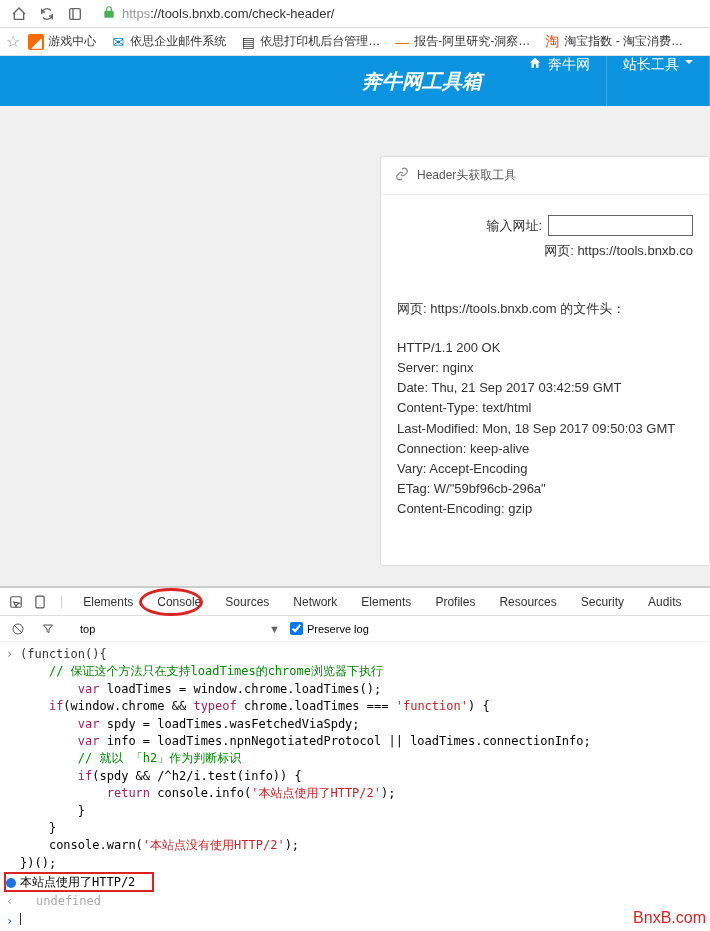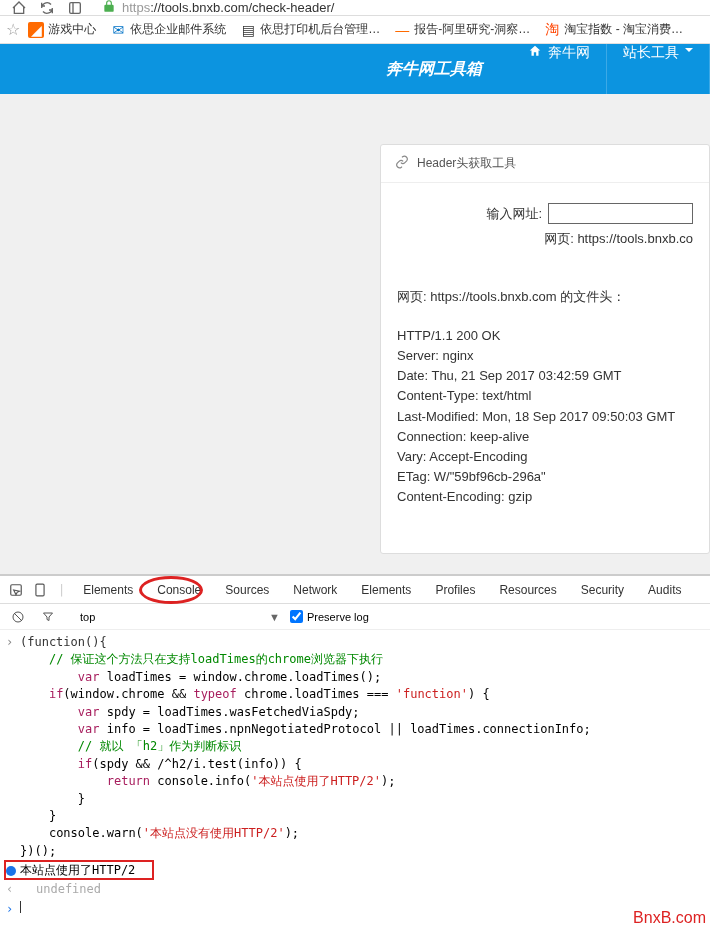--- a/index.html
+++ b/index.html
@@ -1,38 +1,38 @@
 <!DOCTYPE html>
 <html><head>
   <meta charset="utf-8">
   <style>
     * { margin: 0; padding: 0; box-sizing: border-box; }
     body { font-family: "Microsoft YaHei", Arial, sans-serif; font-size: 12px; background: #fff; width: 710px; }
     
     
-    .browser-top { height: 16px; display: flex; align-items: center; gap: 6px; padding: 0 8px; border-bottom: 1px solid #ddd; }
+    .browser-top { height: 28px; display: flex; align-items: center; gap: 6px; padding: 0 8px; border-bottom: 1px solid #ddd; }
     .nav-btn { width: 22px; height: 22px; display: flex; align-items: center; justify-content: center; cursor: pointer; color: #666; }
     .nav-btn svg { width: 16px; height: 16px; }
     .url-bar { flex: 1; display: flex; align-items: center; gap: 6px; margin-left: 10px; font-size: 13px; color: #333; }
     .lock-icon { color: #4CAF50; }
     .url-text { color: #999; }
     .url-text .domain { color: #333; }
     .url-text .proto { color: #999; }
     
     
     .bookmarks { height: 28px; display: flex; align-items: center; gap: 2px; padding: 0 6px; border-bottom: 1px solid #e0e0e0; overflow: hidden; }
     .bm-item { display: flex; align-items: center; gap: 4px; padding: 3px 6px; cursor: pointer; font-size: 12px; color: #333; white-space: nowrap; }
     .bm-icon { width: 16px; height: 16px; display: inline-flex; align-items: center; justify-content: center; font-size: 14px; }
     .star-icon { color: #999; font-size: 16px; }
     .uc-orange { background: #ff6a00; color: #fff; border-radius: 2px; }
     .outlook-blue { color: #0072c6; }
     
     
     .page-header { background: #0c94e0; height: 50px; display: flex; align-items: center; justify-content: flex-end; padding: 0 0 0 360px; color: #fff; }
-    .brand { font-size: 16px; font-weight: bold; font-style: italic; margin-right: 30px; }
+    .brand { font-size: 20px; font-weight: bold; font-style: italic; margin-right: 30px; }
     .hdr-link { padding: 0 16px; height: 50px; display: flex; gap: 6px; font-size: 14px; cursor: pointer; }
     .hdr-link.with-arrow::after { content: ''; border: 4px solid transparent; border-top-color: #fff; margin-top: 4px; }
     .hdr-link:first-of-type { border-left: 1px solid rgba(255,255,255,0.2); }
     .hdr-link { border-right: 1px solid rgba(255,255,255,0.2); }
     
     
     .content-wrap { background: #f0f0f0; padding: 50px 0 20px 0; min-height: 480px; display: flex; justify-content: flex-end; }
     .panel { background: #fff; border: 1px solid #ddd; border-radius: 3px; width: 330px; margin-right: 0; }
     .panel-hdr { padding: 10px 14px; border-bottom: 1px solid #eee; display: flex; align-items: center; gap: 8px; font-size: 12px; color: #555; }
     .panel-body { padding: 20px 16px; font-size: 13px; color: #333; }

